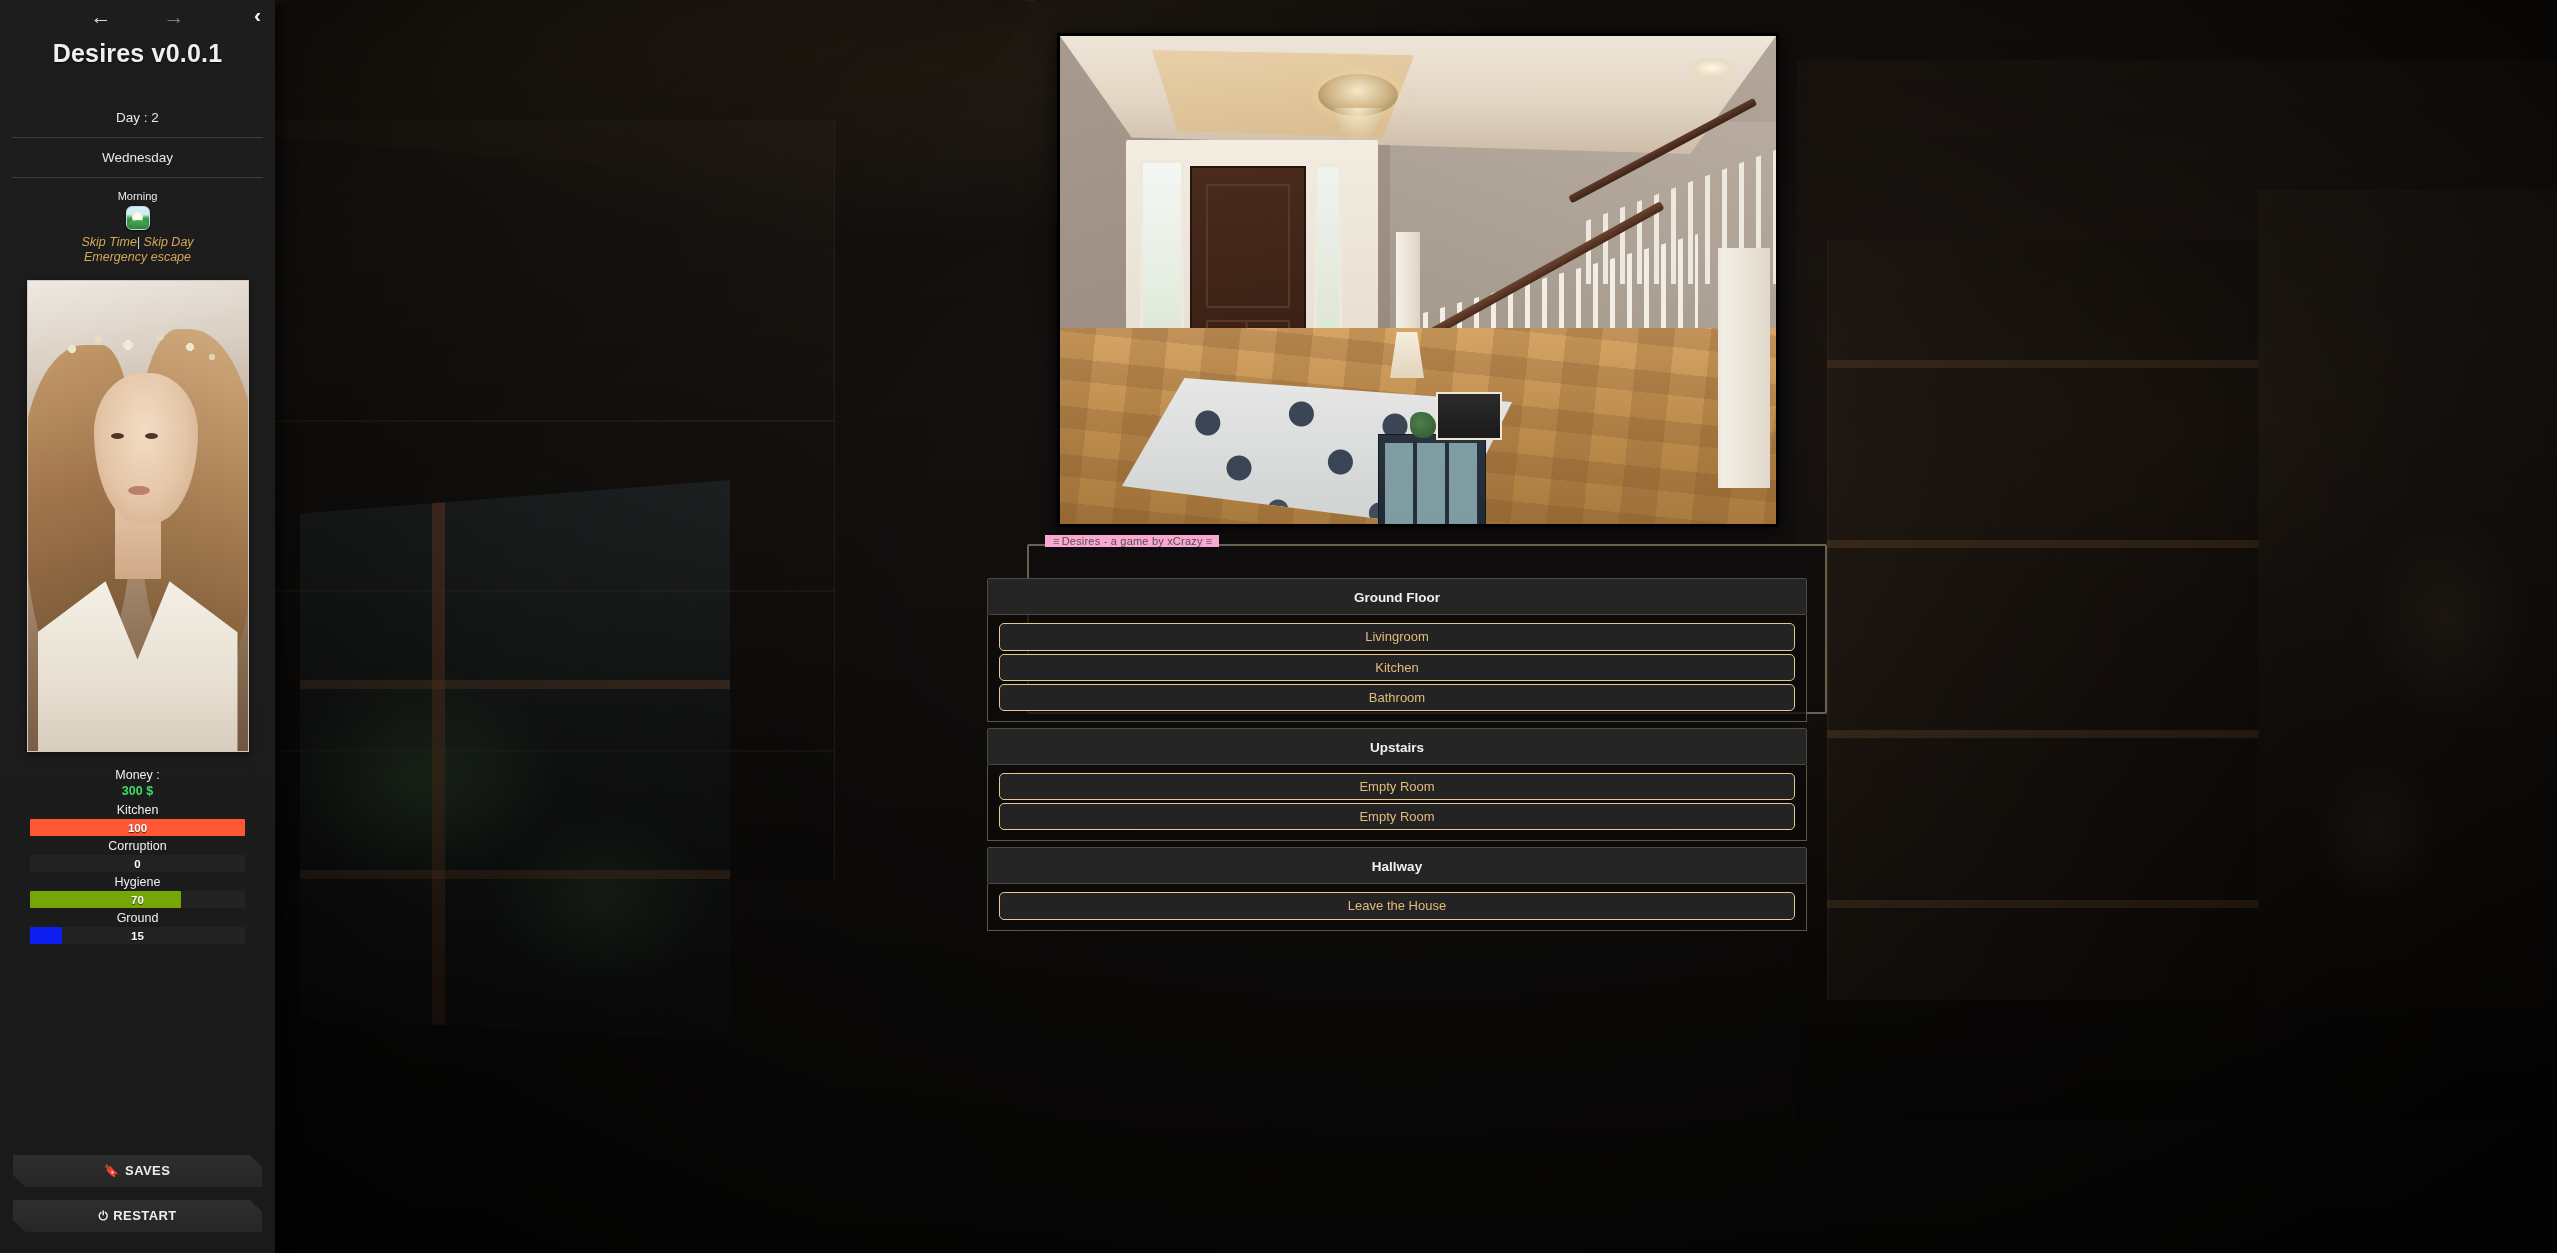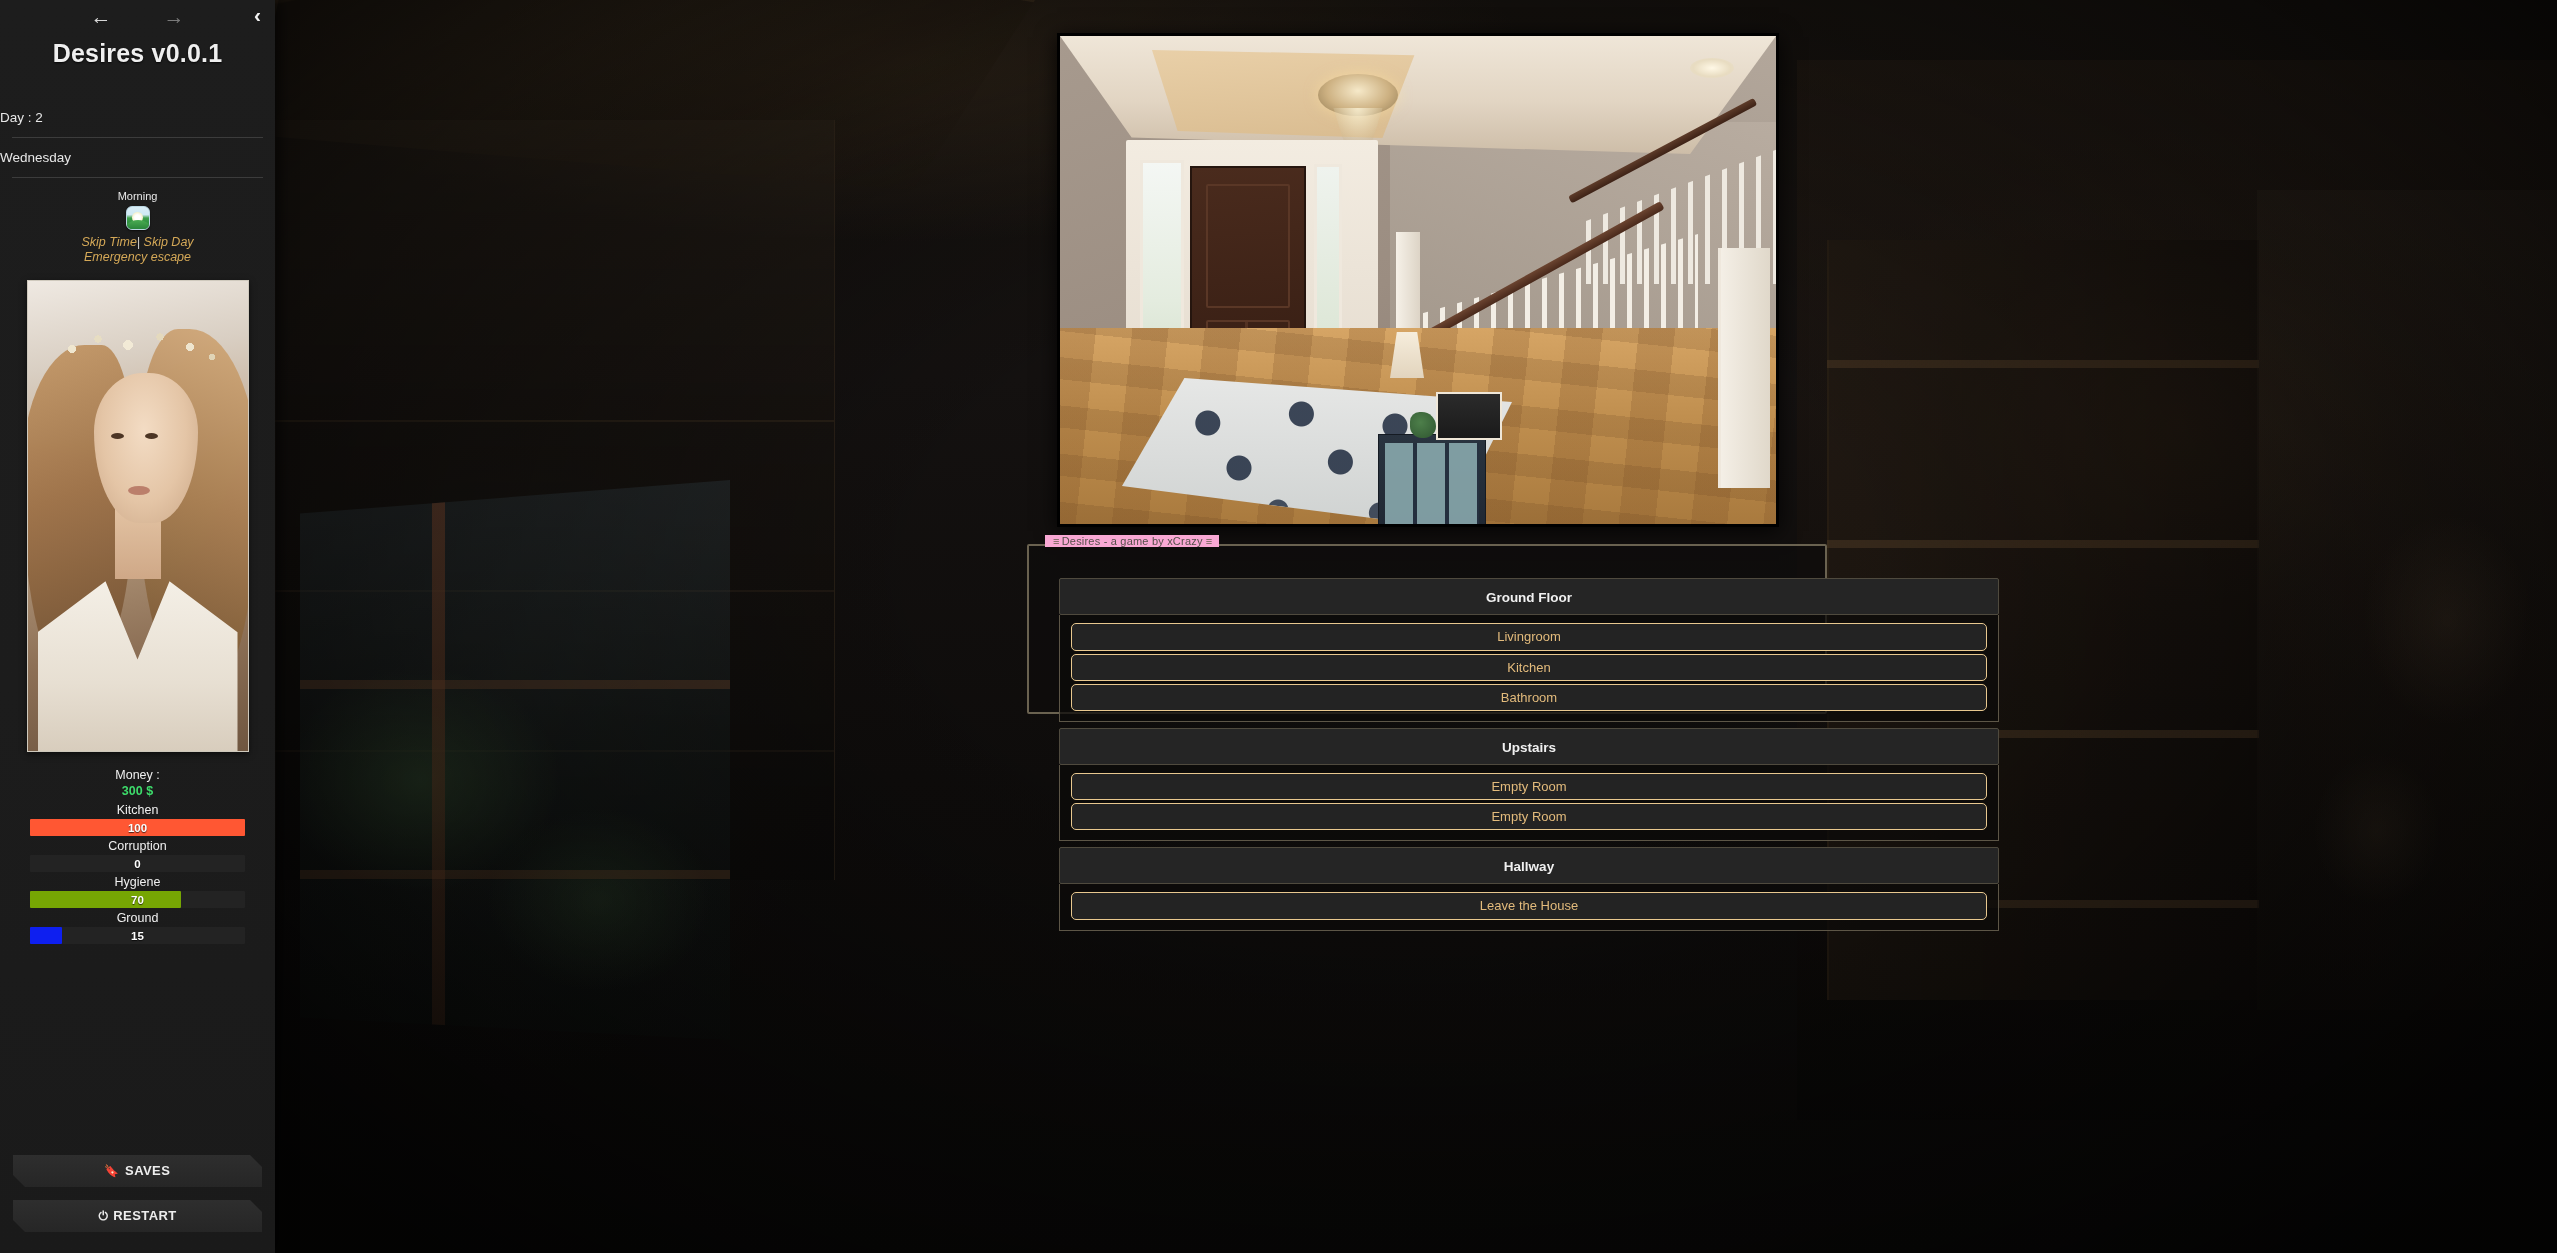--- a/index.html
+++ b/index.html
@@ -163,20 +163,21 @@
     font-size: 25px;
     font-weight: bold;
     color: #efefef;
     letter-spacing: .2px;
     margin-top: 9px;
     text-shadow: 0 1px 2px rgba(0,0,0,.8);
   }
 
   .time-block { margin-top: 39px; }
   .time-line {
+    text-align: center;
     font-size: 13.5px;
     color: #e8e8e8;
     padding: 3px 0 12px;
   }
   .hr {
     height: 1px;
     background: #3c3c3c;
     margin: 0 12px;
   }
 
@@ -668,21 +669,21 @@
     </div>
 
     <div class="fieldset" style="left:752px; top:544px; width:800px; height:170px;">
       <div class="legend">
         <span class="legend-dashes">≡</span>
         <span>Desires - a game by xCrazy</span>
         <span class="legend-dashes">≡</span>
       </div>
     </div>
 
-    <div style="position:absolute; left:784px; top:578px; width:940px;">
+    <div style="position:absolute; left:712px; top:578px; width:820px;">
 
       <div class="group">
         <div class="section-head">Ground Floor</div>
         <div class="section-body">
           <button class="room-btn tall">Livingroom</button>
           <button class="room-btn">Kitchen</button>
           <button class="room-btn">Bathroom</button>
         </div>
       </div>
 

